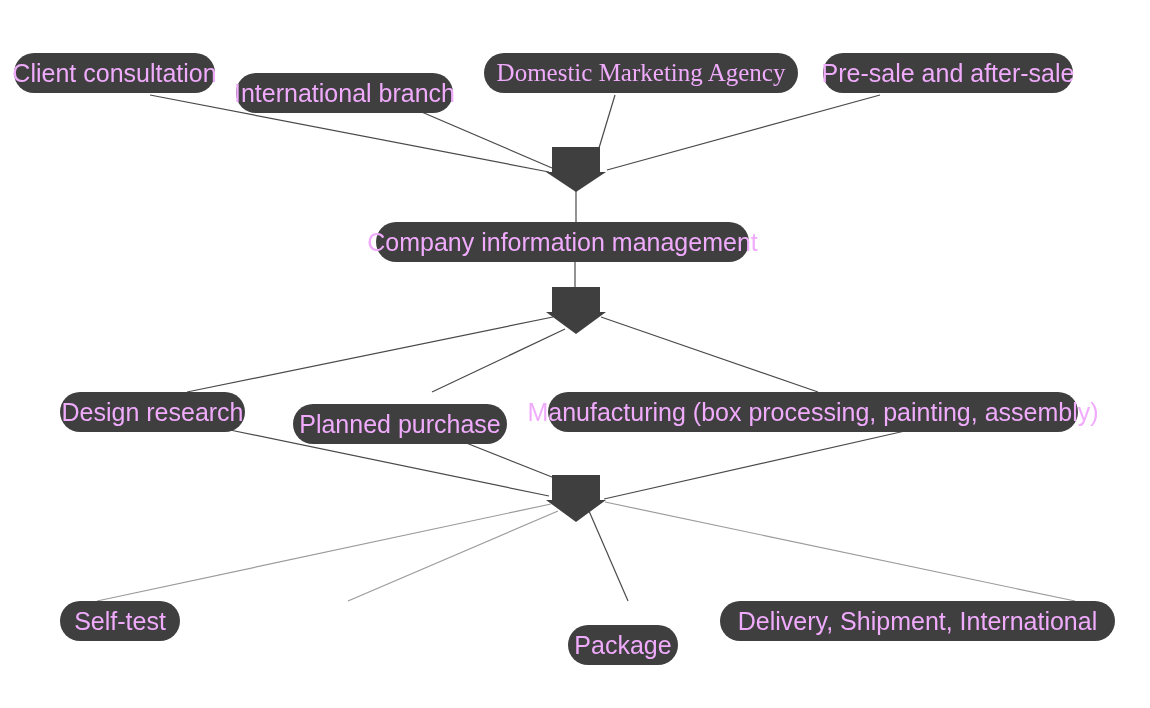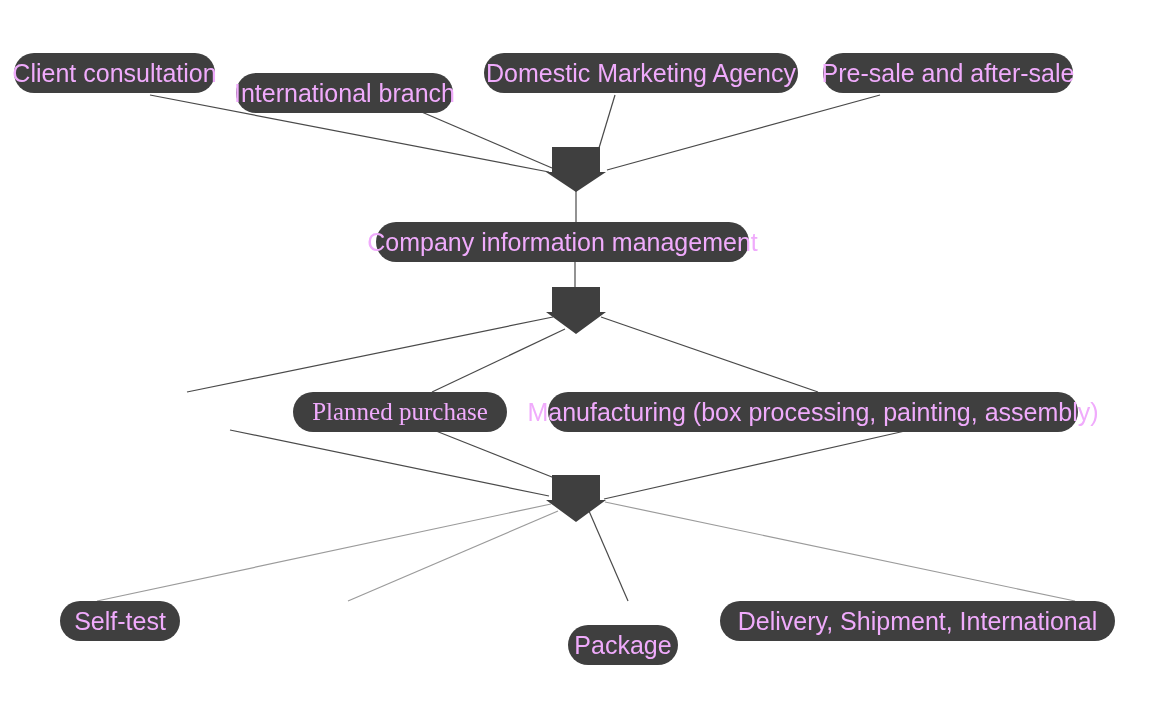--- a/index.html
+++ b/index.html
@@ -65,25 +65,26 @@
     <line x1="589" y1="511" x2="628" y2="601" stroke="#4a4a4a" stroke-width="1.2"></line>
     <line x1="605" y1="502" x2="1075" y2="601" stroke="#9b9b9b" stroke-width="1.2"></line>
 
     <polygon points="552,147 600,147 600,172 606,172 576,192 546,172 552,172" fill="#3f3f3f"></polygon>
     <polygon points="552,287 600,287 600,312 606,312 576,334 546,312 552,312" fill="#3f3f3f"></polygon>
     <polygon points="552,475 600,475 600,500 606,500 576,522 546,500 552,500" fill="#3f3f3f"></polygon>
   </svg>
 
   <div class="node" style="left:14px;  top:53px;  width:201px;">Client consultation</div>
   <div class="node" style="left:236px; top:53px;  width:217px;margin-top:20px;">International branch</div>
-  <div class="node" style="left:484px; top:53px;  width:314px;">Domestic Marketing Agency</div>
+  <div class="node" style="left:484px; top:53px;  width:314px;font-family:Liberation Serif, serif;">Domestic Marketing Agency</div>
   <div class="node" style="left:823px; top:53px;  width:250px;">Pre-sale and after-sale</div>
 
   <div class="node" style="left:376px; top:222px; width:373px;">Company information management</div>
 
-  <div class="node" style="left:293px; top:392px; width:214px;font-family:Liberation Serif, serif;">Planned purchase</div>
+  <div class="node" style="left:60px;  top:392px; width:185px;">Design research</div>
+  <div class="node" style="left:293px; top:404px; width:214px;">Planned purchase</div>
   <div class="node" style="left:548px; top:392px; width:530px;">Manufacturing (box processing, painting, assembly)</div>
 
   <div class="node" style="left:60px;  top:601px; width:120px;">Self-test</div>
   <div class="node" style="left:568px; top:625px; width:110px;">Package</div>
   <div class="node" style="left:720px; top:601px; width:395px;">Delivery, Shipment, International</div>
 
 </div>
 
 </body></html>

